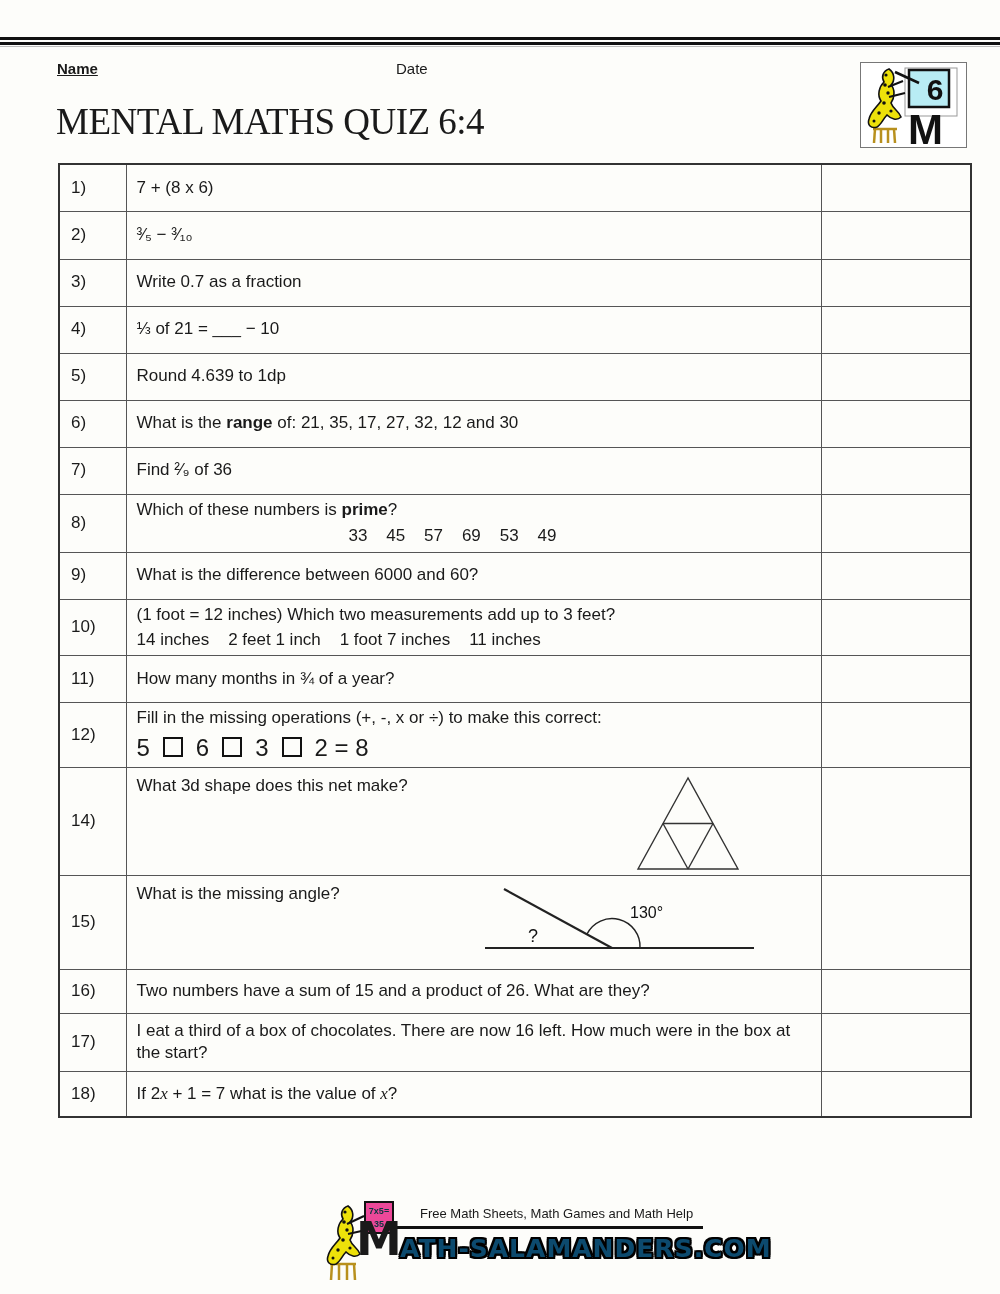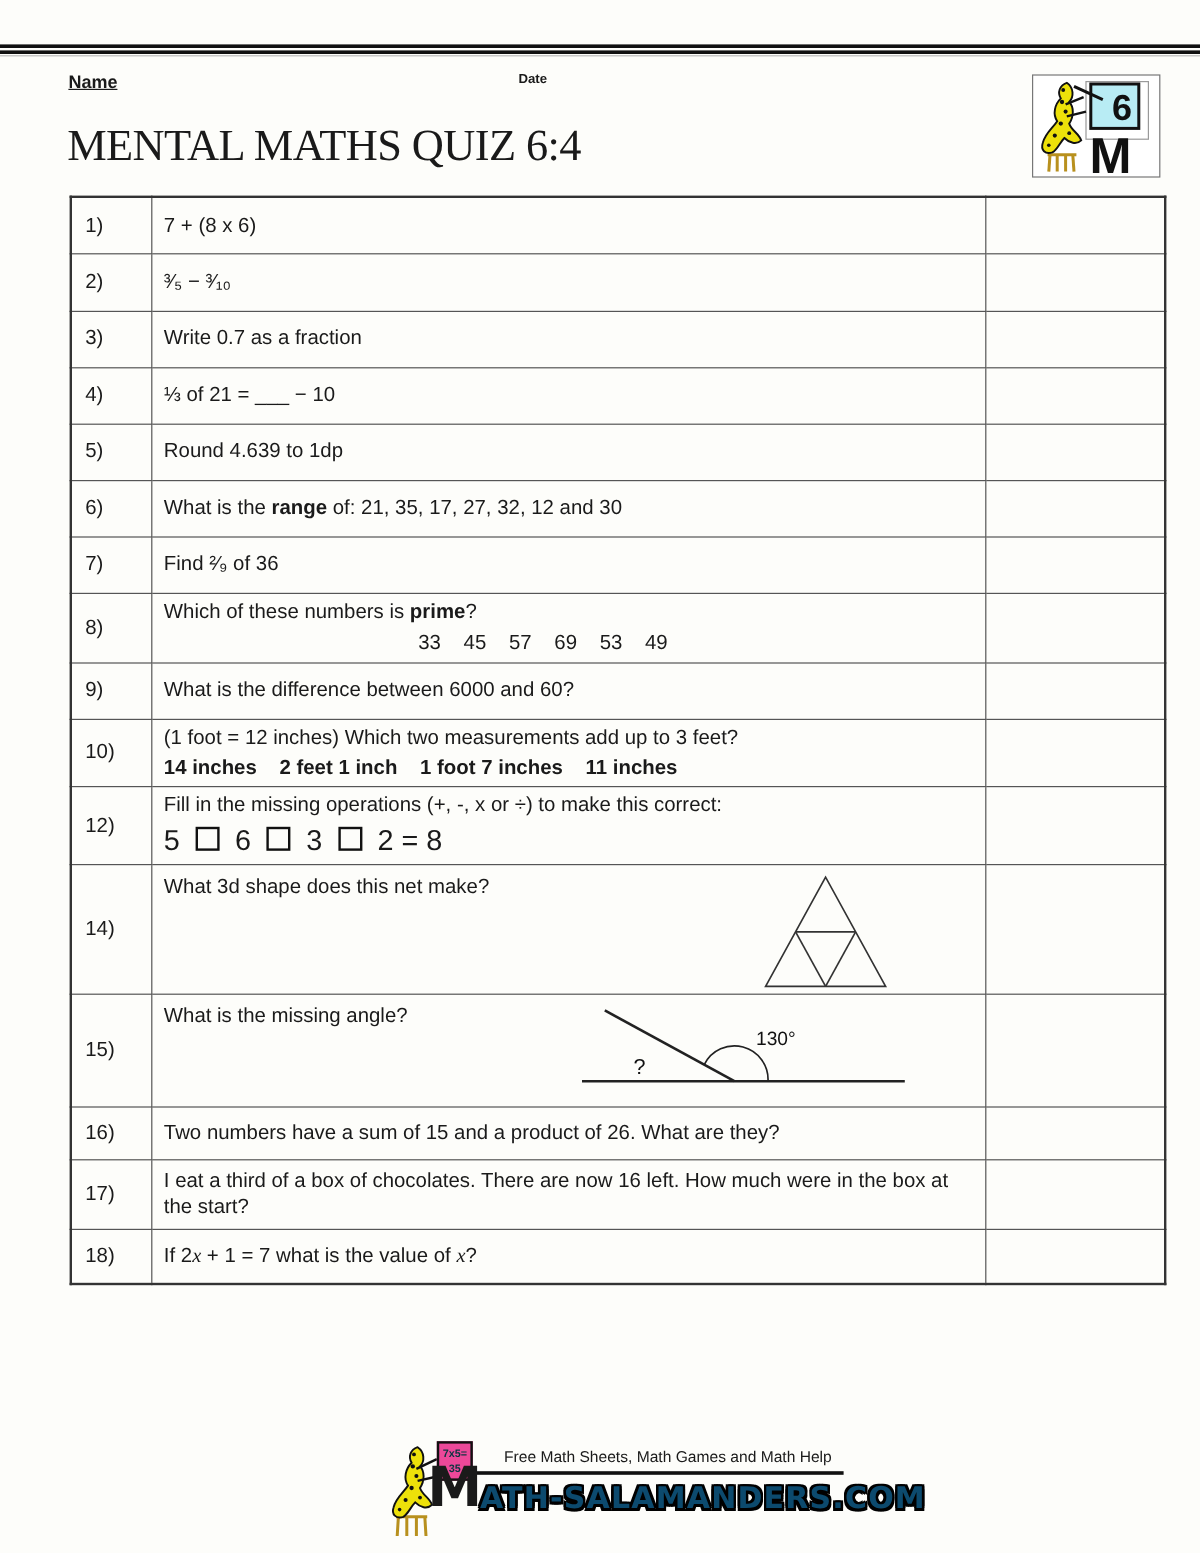--- a/index.html
+++ b/index.html
@@ -8,35 +8,35 @@
     font-family:"Liberation Sans","DejaVu Sans",sans-serif;color:#1a1a1a;
     overflow:hidden;
   }
   .abs{position:absolute;}
   
   .rule-a{left:0;top:37px;width:1000px;height:3px;background:#111;}
   .rule-b{left:0;top:42px;width:1000px;height:3px;background:#111;}
   .rule-c{left:0;top:46px;width:1000px;height:1px;background:#bbb;}
   
   .name-label{left:57px;top:60px;font-size:15px;font-weight:bold;text-decoration:underline;}
-  .date-label{left:432px;top:60px;font-size:11px;font-weight:bold;}
+  .date-label{left:396px;top:60px;font-size:15px;font-weight:normal;}
   .page-title{left:56px;top:100px;font-family:"Liberation Serif","DejaVu Serif",serif;
     font-size:37px;letter-spacing:-0.5px;white-space:nowrap;}
   .corner-logo{left:860px;top:62px;width:107px;height:86px;border:1px solid #777;
     background:#fff;box-sizing:border-box;}
   
   table.quiz{position:absolute;left:58px;top:163px;width:912px;border-collapse:collapse;
     table-layout:fixed;font-size:17px;border:2px solid #333;}
   table.quiz td{border:1px solid #555;box-sizing:border-box;line-height:1.3;}
   td.n{padding-left:11px;}
   td.q{padding:4px 8px 4px 10px;}
   td.rel{position:relative;margin-left:22px;}
   td.vtop{vertical-align:top;padding-top:7px;}
   .opts{padding-left:212px;white-space:pre;margin-top:3px;}
-  .pre-line{white-space:pre;margin-top:3px;font-weight:bold;}
+  .pre-line{white-space:pre;margin-top:3px;}
   .eqline{font-size:24px;margin-top:3px;white-space:nowrap;}
   .opbox{display:inline-block;width:16px;height:16px;border:2px solid #111;
     margin:0 13px;vertical-align:-1px;}
   i.mathx{font-family:"Liberation Serif","DejaVu Serif",serif;font-style:italic;}
   
   .footer{left:300px;top:1198px;width:430px;height:92px;}
   .tagline{position:absolute;left:120px;top:8px;font-size:13px;font-weight:normal;white-space:nowrap;}
   .tag-rule{position:absolute;left:88px;top:28px;width:315px;height:3px;background:#111;}
   .big-m{position:absolute;left:56px;top:18px;font-family:"DejaVu Sans",sans-serif;
     font-weight:bold;font-size:46px;line-height:1;letter-spacing:-3px;}
@@ -151,20 +151,25 @@
     <td class="n">9)</td>
     <td class="q">What is the difference between 6000 and 60?</td>
     <td class="a"></td>
   </tr>
   <tr style="height:54px">
     <td class="n">10)</td>
     <td class="q">
       <div>(1 foot = 12 inches) Which two measurements add up to 3 feet?</div>
       <div class="pre-line">14 inches    2 feet 1 inch    1 foot 7 inches    11 inches</div>
     </td>
+    <td class="a"></td>
+  </tr>
+  <tr style="height:47px">
+    <td class="n">11)</td>
+    <td class="q">How many months in ¾ of a year?</td>
     <td class="a"></td>
   </tr>
   <tr style="height:65px">
     <td class="n">12)</td>
     <td class="q">
       <div>Fill in the missing operations (+, -, x or ÷) to make this correct:</div>
       <div class="eqline">
         <span>5</span><span class="opbox"></span><span>6</span><span class="opbox"></span><span>3</span><span class="opbox"></span><span>2 = 8</span>
       </div>
     </td>

